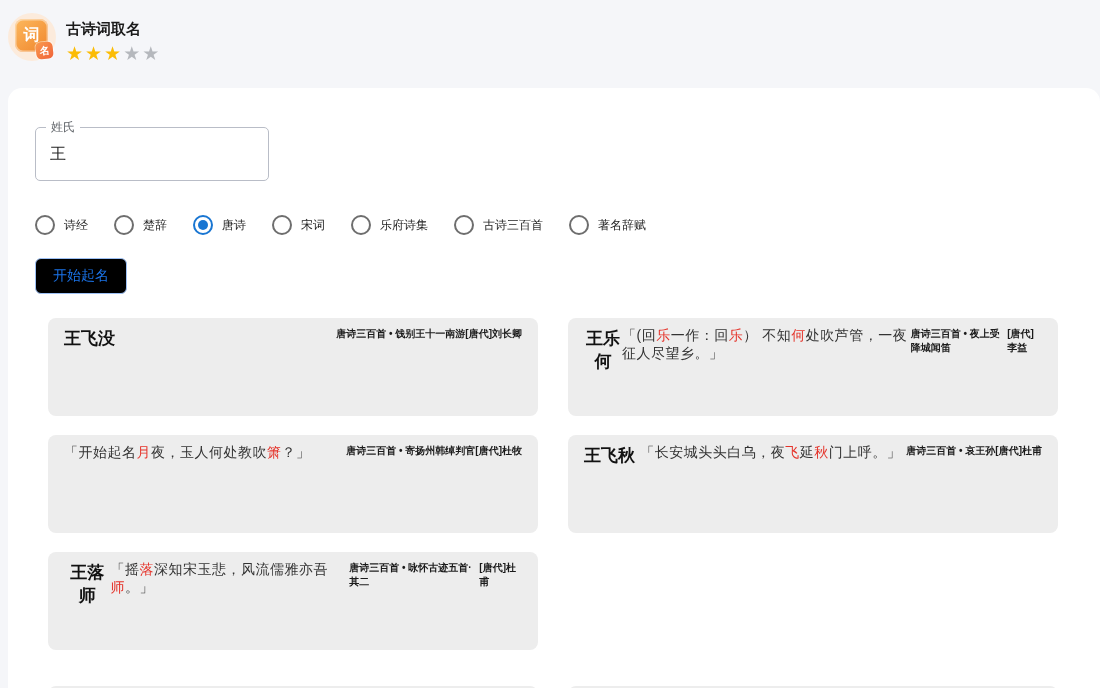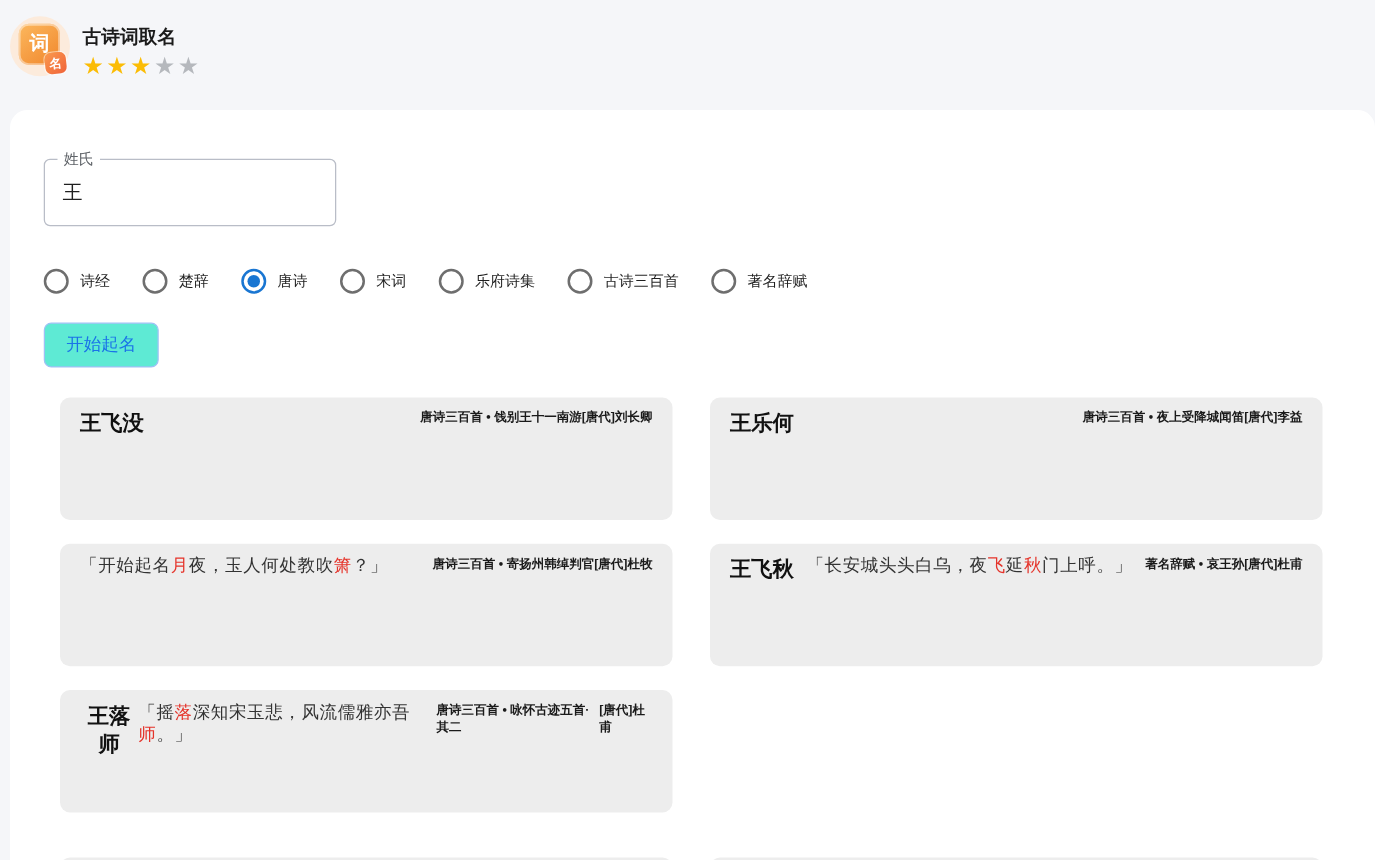--- a/index.html
+++ b/index.html
@@ -61,21 +61,21 @@
     width:20px;height:20px;border-radius:50%;border:2px solid #6e6e6e;
     display:inline-flex;align-items:center;justify-content:center;flex:0 0 20px;background:#fff;
   }
   .radio-item.selected .radio-circle{border-color:var(--radio-blue)}
   .radio-item.selected .radio-circle::after{
     content:"";width:10px;height:10px;border-radius:50%;background:var(--radio-blue);
   }
   .radio-label{font-size:12px;color:#1f1f1f}
   
   .start-btn{
-    margin:23px 0 0 27px;display:inline-block;background:#5eead4;
+    margin:23px 0 0 27px;display:inline-block;background:#000000;
     border:1px solid #9ec1f5;border-radius:6px;color:var(--accent-blue);
     font-size:14px;padding:8px 17px;cursor:pointer;font-family:inherit;
   }
   
   .cards-grid{
     margin:24px 42px 0 40px;display:grid;grid-template-columns:1fr 1fr;
     column-gap:30px;row-gap:19px;
   }
   .result-card{
     background:var(--card-bg);border-radius:8px;height:98px;
@@ -154,39 +154,40 @@
   <div class="result-card">
     <div class="card-name">王飞没</div>
     <div class="card-footer">
       <span class="card-source">唐诗三百首 • 饯别王十一南游</span>
       <span class="card-author">[唐代]刘长卿</span>
     </div>
   </div>
 
   <div class="result-card">
     <div class="card-name">王乐何</div>
+    <div class="card-quote"><span>「(回</span><span class="red">乐</span><span>一作：回</span><span class="red">乐</span><span>） 不知</span><span class="red">何</span><span>处吹芦管，一夜征人尽望乡。」</span></div>
     <div class="card-footer">
       <span class="card-source">唐诗三百首 • 夜上受降城闻笛</span>
       <span class="card-author">[唐代]李益</span>
     </div>
   </div>
 
   <div class="result-card">
     <div class="card-quote"><span>「开始起名</span><span class="red">月</span><span>夜，玉人何处教吹</span><span class="red">箫</span><span>？」</span></div>
     <div class="card-footer">
       <span class="card-source">唐诗三百首 • 寄扬州韩绰判官</span>
       <span class="card-author">[唐代]杜牧</span>
     </div>
   </div>
 
   <div class="result-card">
     <div class="card-name">王飞秋</div>
     <div class="card-quote"><span>「长安城头头白乌，夜</span><span class="red">飞</span><span>延</span><span class="red">秋</span><span>门上呼。」</span></div>
     <div class="card-footer">
-      <span class="card-source">著名辞赋 • 哀王孙</span>
+      <span class="card-source">唐诗三百首 • 哀王孙</span>
       <span class="card-author">[唐代]杜甫</span>
     </div>
   </div>
 
 
   <div class="result-card">
     <div class="card-name">王落师</div>
     <div class="card-quote"><span>「摇</span><span class="red">落</span><span>深知宋玉悲，风流儒雅亦吾</span><span class="red">师</span><span>。」</span></div>
     <div class="card-footer">
       <span class="card-source">唐诗三百首 • 咏怀古迹五首·其二</span>

